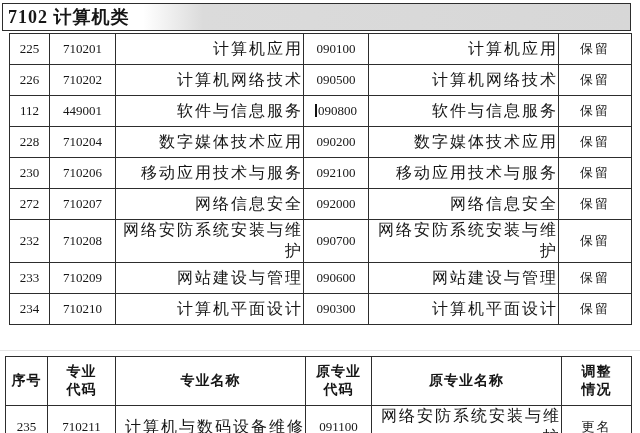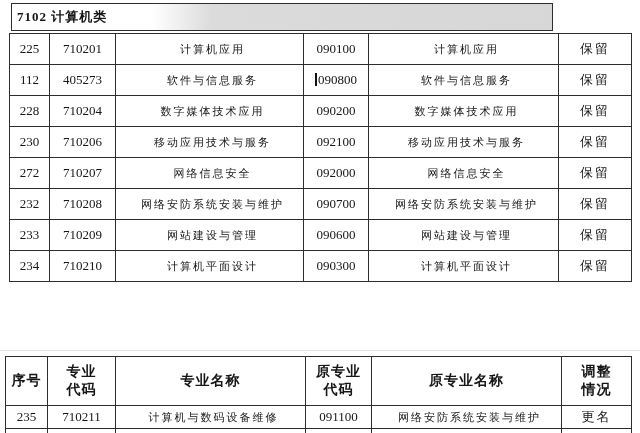--- a/index.html
+++ b/index.html
@@ -2,33 +2,33 @@
 <html><head>
 <meta charset="utf-8">
 <style>
   html,body { margin:0; padding:0; }
   body {
     width:640px; height:433px; overflow:hidden; position:relative;
     background:#ffffff; color:#161616;
     font-family:"Liberation Serif","DejaVu Serif",serif;
   }
   .band {
-    position:absolute; left:11px; top:3px; width:542px; height:28px;
+    position:absolute; left:2px; top:3px; width:629px; height:28px;
     box-sizing:border-box; border:1px solid #2d2d2d;
     background:linear-gradient(to right,#ffffff 0px,#ffffff 140px,#dbdbdb 200px,#d7d7d7 100%);
-    font-weight:bold; font-size:13px; line-height:26px; padding-left:5px;
+    font-weight:bold; font-size:18px; line-height:26px; padding-left:5px;
     letter-spacing:1px;
   }
   table { border-collapse:collapse; table-layout:fixed; position:absolute; background:#ffffff; }
   #t1 { left:9px; top:33px; width:622px; }
   #t2 { left:5px; top:356px; width:626px; }
   td,th { border:1px solid #2d2d2d; padding:0; overflow:hidden; font-size:13px; font-weight:normal; }
   #t1 td { height:30px; }
   .c { text-align:center; }
-  .name { text-align:center; padding-left:6px; letter-spacing:2px; font-size:11px; }
+  .name { text-align:right; padding-left:6px; letter-spacing:2px; font-size:16px; }
   .status { letter-spacing:2px; }
   #t2 .hrow th { height:48px; font-weight:bold; font-size:14px; letter-spacing:1px; white-space:pre-line; line-height:1.3; text-align:center; }
   #t2 .drow td { height:22px; }
   #t2 .stub td { height:30px; }
   .gapline { position:absolute; left:0; top:350px; width:640px; height:1px; background:#e4e4e4; }
   .caret { display:inline-block; width:2px; height:13px; background:#101010; vertical-align:-2px; margin-right:1px; }
 </style>
 </head>
 <body>
 
@@ -48,22 +48,30 @@
   <tbody>
     <tr>
       <td class="c">225</td>
       <td class="c">710201</td>
       <td class="name">计算机应用</td>
       <td class="c">090100</td>
       <td class="name">计算机应用</td>
       <td class="c status">保留</td>
     </tr>
     <tr>
+      <td class="c">226</td>
+      <td class="c">710202</td>
+      <td class="name">计算机网络技术</td>
+      <td class="c">090500</td>
+      <td class="name">计算机网络技术</td>
+      <td class="c status">保留</td>
+    </tr>
+    <tr>
       <td class="c">112</td>
-      <td class="c">405273</td>
+      <td class="c">449001</td>
       <td class="name">软件与信息服务</td>
       <td class="c"><span class="caret"></span><span>090800</span></td>
       <td class="name">软件与信息服务</td>
       <td class="c status">保留</td>
     </tr>
     <tr>
       <td class="c">228</td>
       <td class="c">710204</td>
       <td class="name">数字媒体技术应用</td>
       <td class="c">090200</td>

